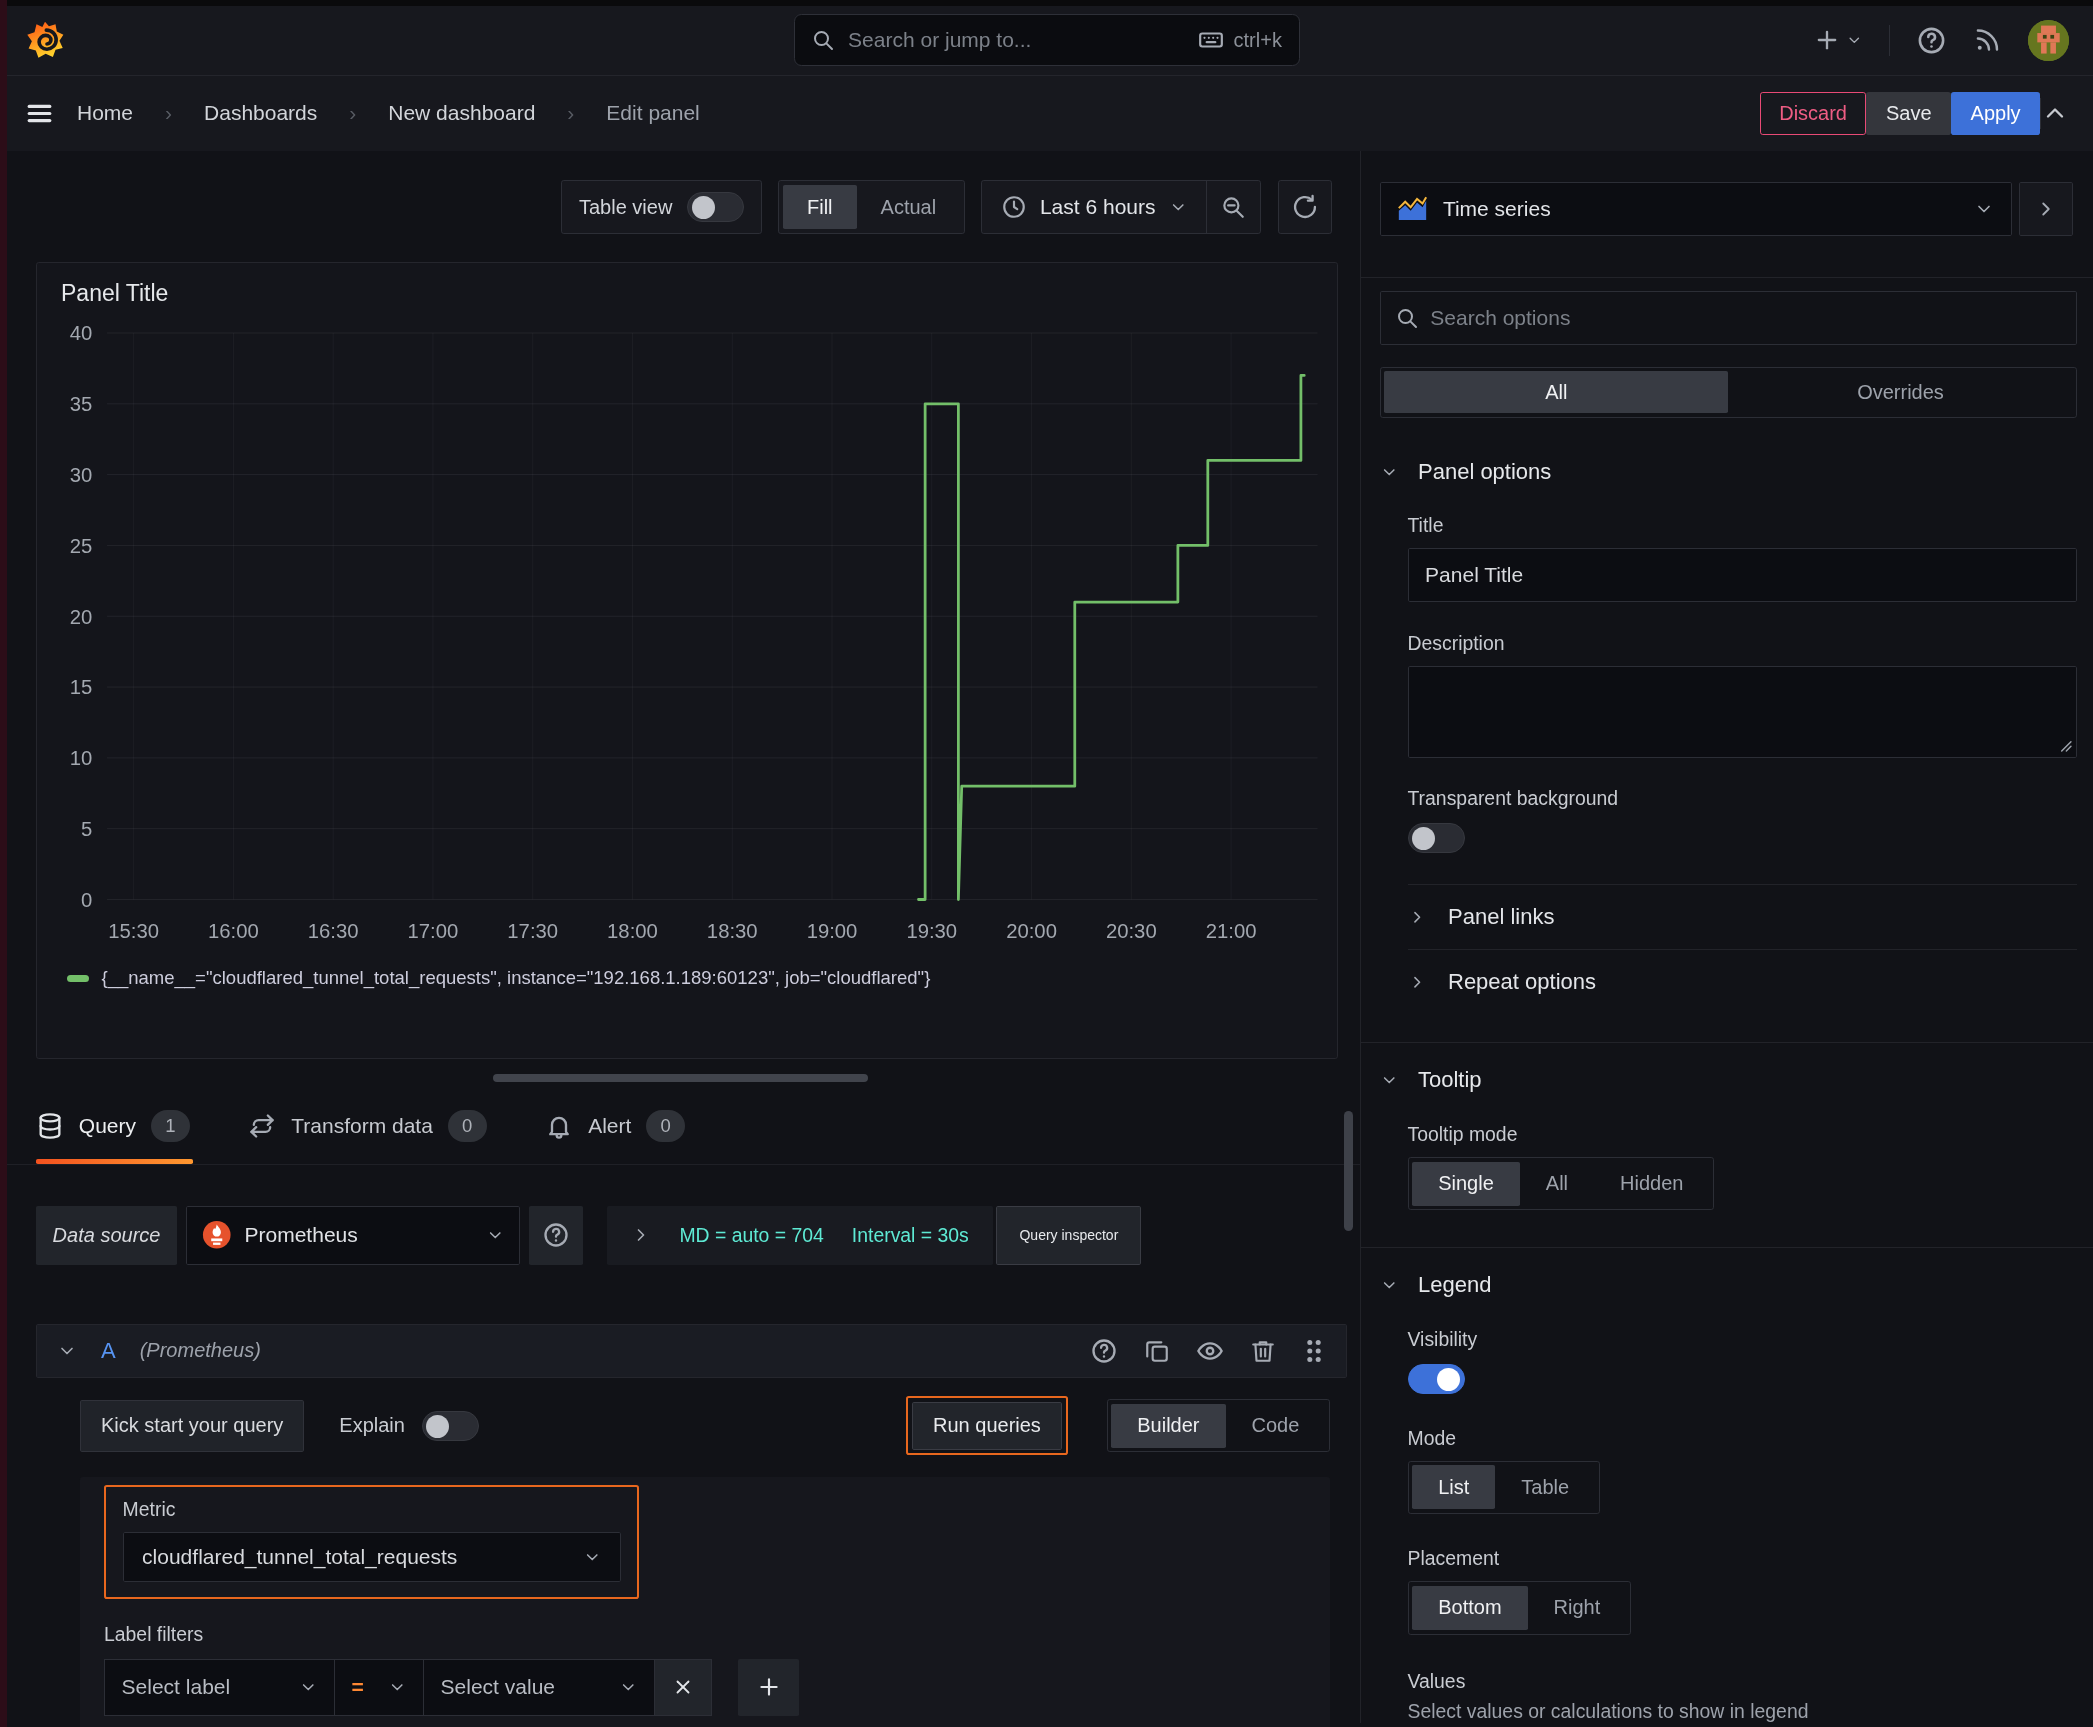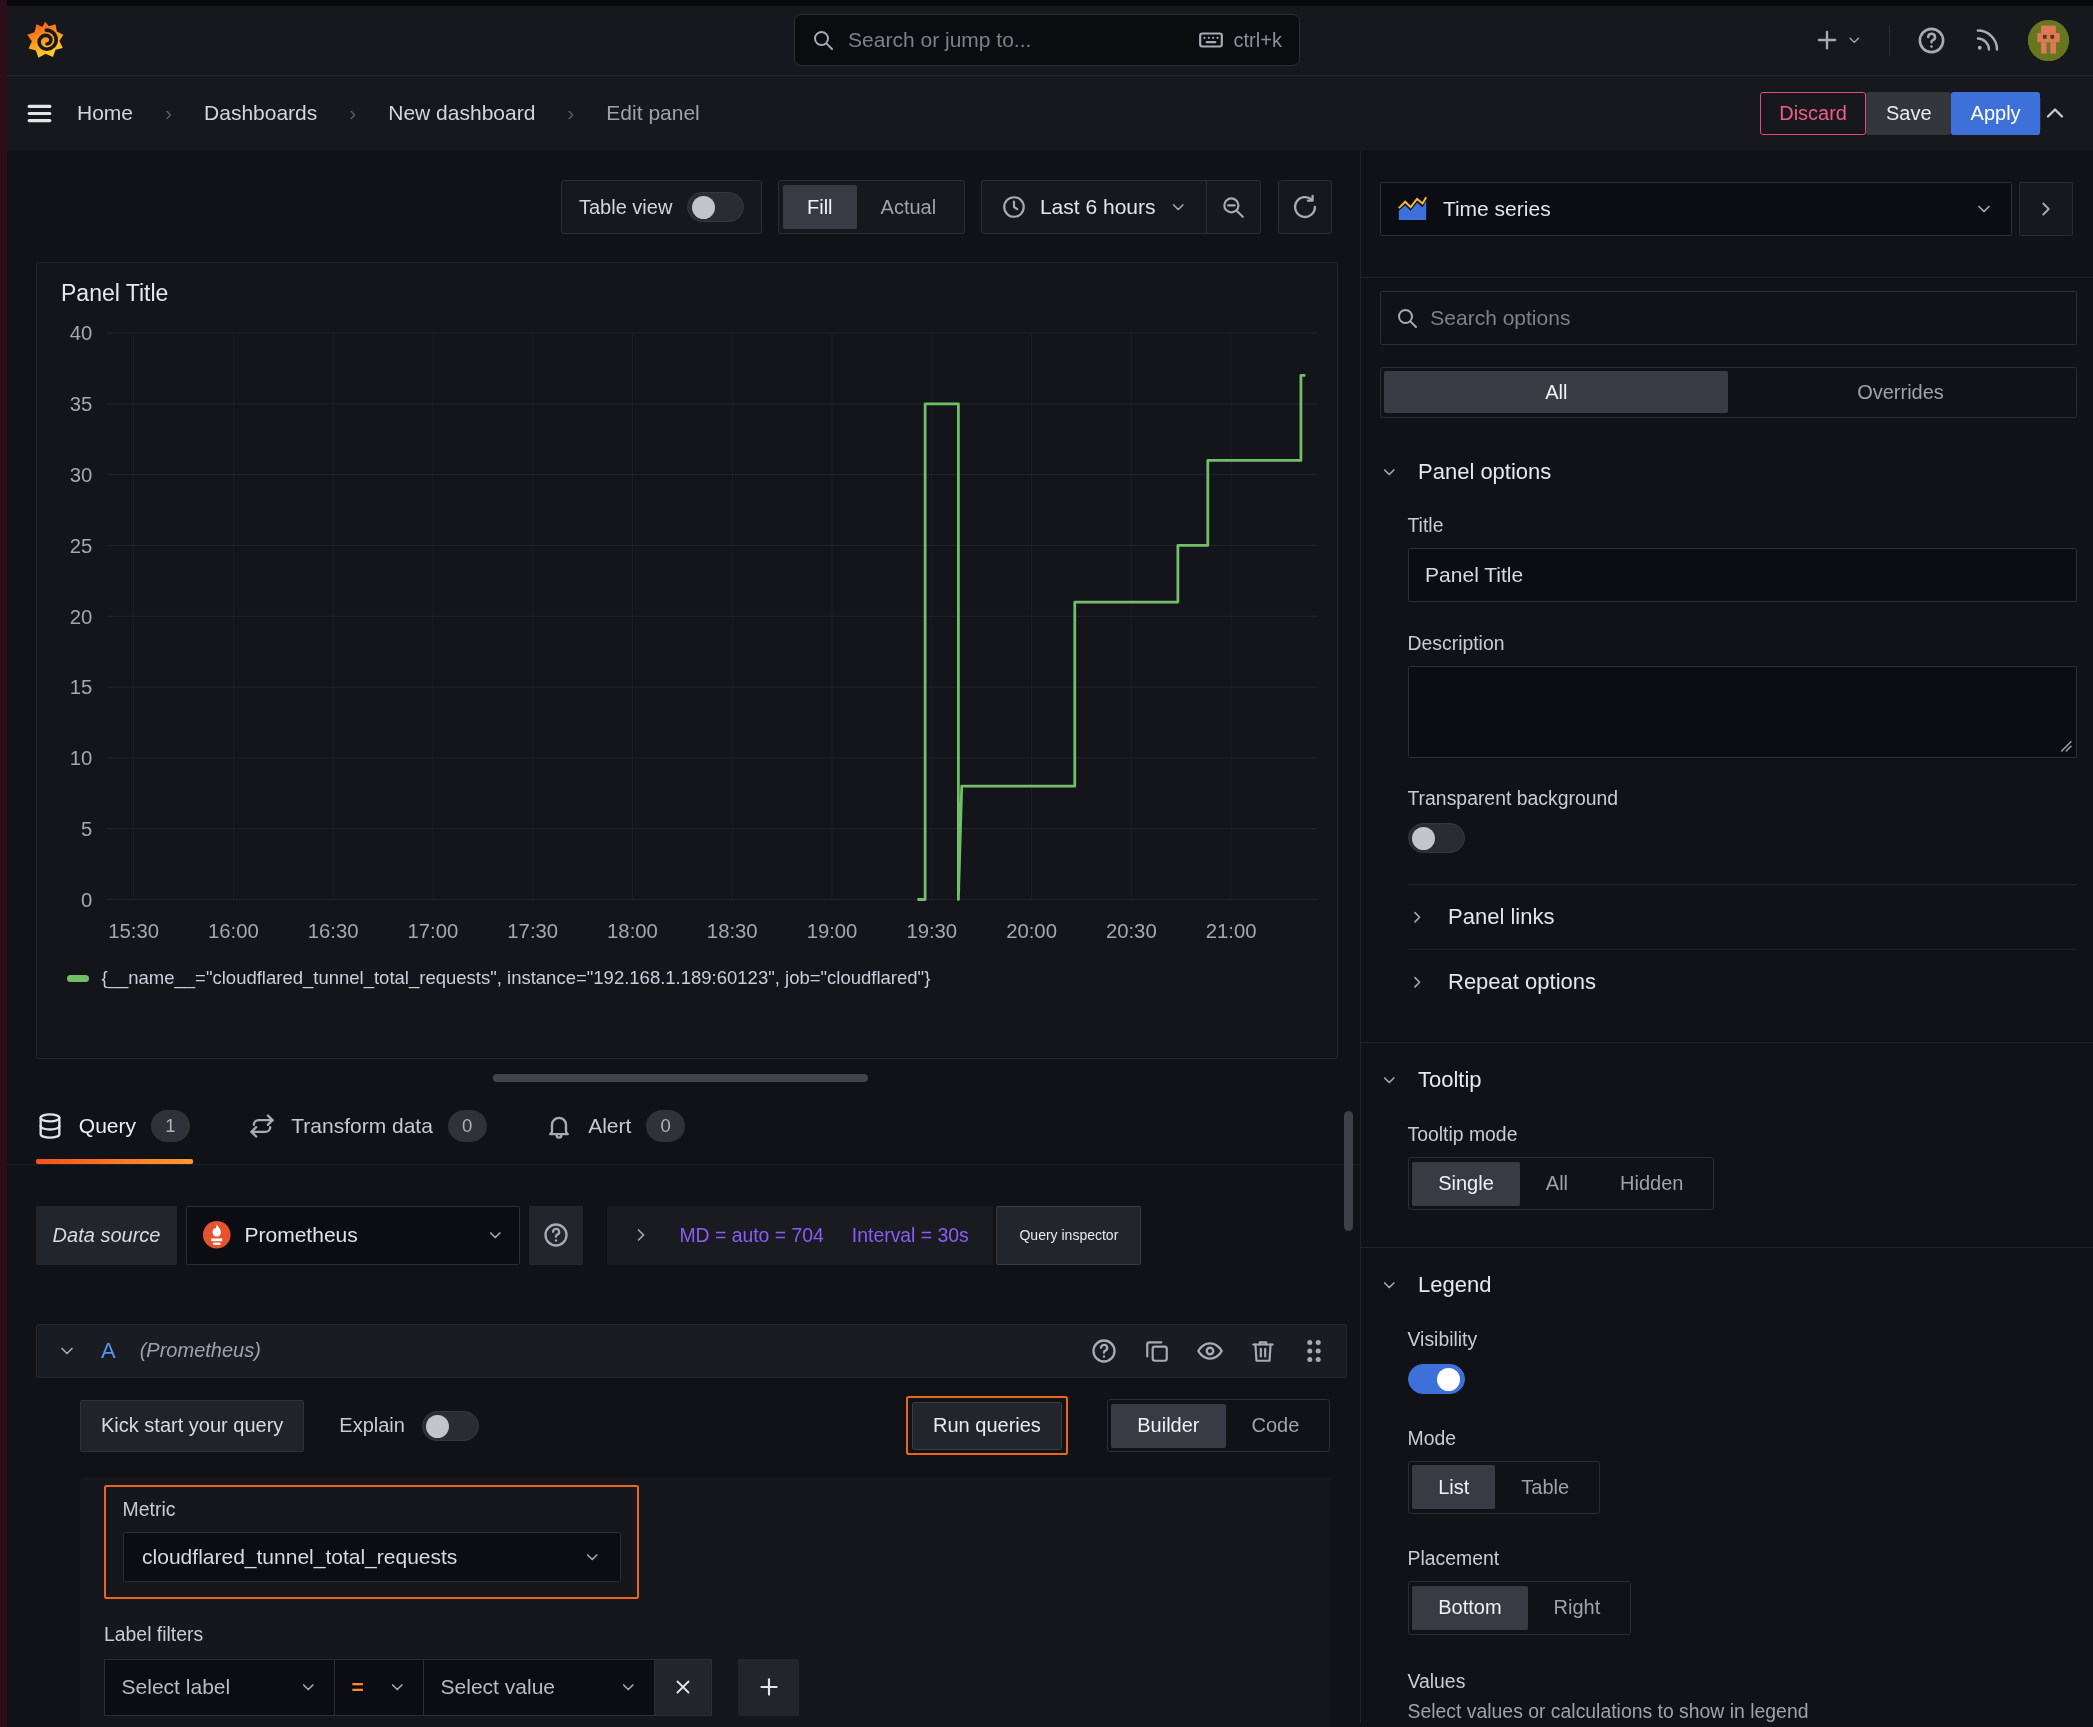--- a/index.html
+++ b/index.html
@@ -70,21 +70,21 @@
   .badge { min-width:39px; height:32px; border-radius:16.6px; background:#2f3238; color:#aeb2b9; font-size:18.5px;
     display:flex; align-items:center; justify-content:center; padding:0 12px; }
 
   
   .ds-row { margin:41px 22px 0 36px; height:59px; display:flex; align-items:stretch; gap:9.2px; }
   .chip { background:#22252b; border-radius:1.8px; display:flex; align-items:center; padding:0 16.6px; font-size:20px; color:#d8dade;font-style:italic; }
   .ds-select { width:334px; background:#0c0d12; border:0.9px solid #2c2e36; border-radius:1.8px; display:flex; align-items:center; padding:0 14.8px; gap:13px; cursor:pointer; }
   .ds-select span { font-size:21px; color:#e0e2e6; }
   .icon-btn { width:54px; background:#22252b; border-radius:1.8px; display:flex; align-items:center; justify-content:center; cursor:pointer; }
   .stats-box { background:#191b21; border-radius:1.8px; display:flex; align-items:center; gap:28px; padding:0 24px; margin-left:14.8px; }
-  .stats-text { font-size:19.4px; color:#8b5cf6; }
+  .stats-text { font-size:19.4px; color:#5eead4; }
   .qi-btn { background:#22252b; border:0.9px solid #3a3c44; border-radius:1.8px; display:flex; align-items:center; padding:0 22px; font-size:14px; color:#e8eaed; margin-left:-5.5px; cursor:pointer; }
 
   
   .qrow-header { margin:59px 13px 0 36px; height:54px; background:#1a1c23; border:0.9px solid #25262d; border-radius:1.8px;
     display:flex; align-items:center; padding:0 20px; gap:24px; }
   .ref-id { font-size:22px; color:#5794f2; font-weight:500; }
   .ds-hint { font-size:20px; color:#9da2ab; font-style:italic; }
   .qrow-icons { margin-left:auto; display:flex; align-items:center; gap:26px; }
 
   .qbody { margin-left:80px; margin-right:30px; }

